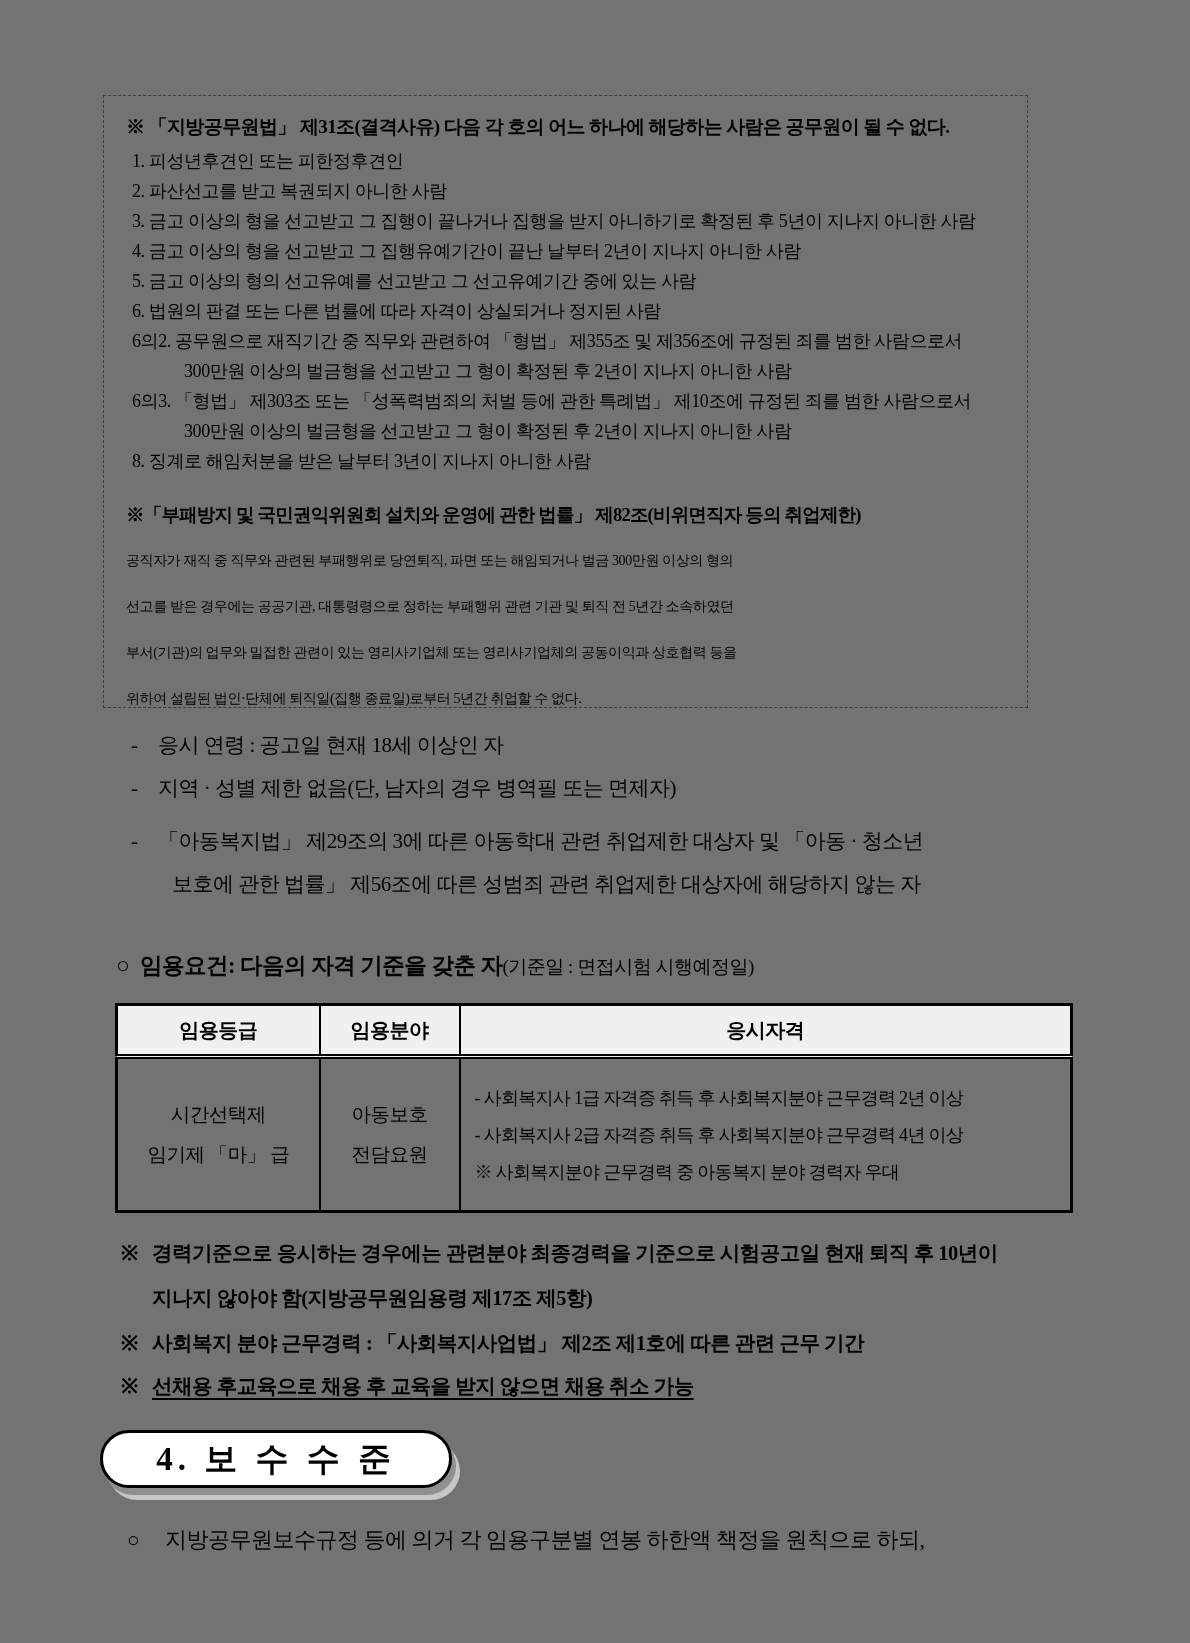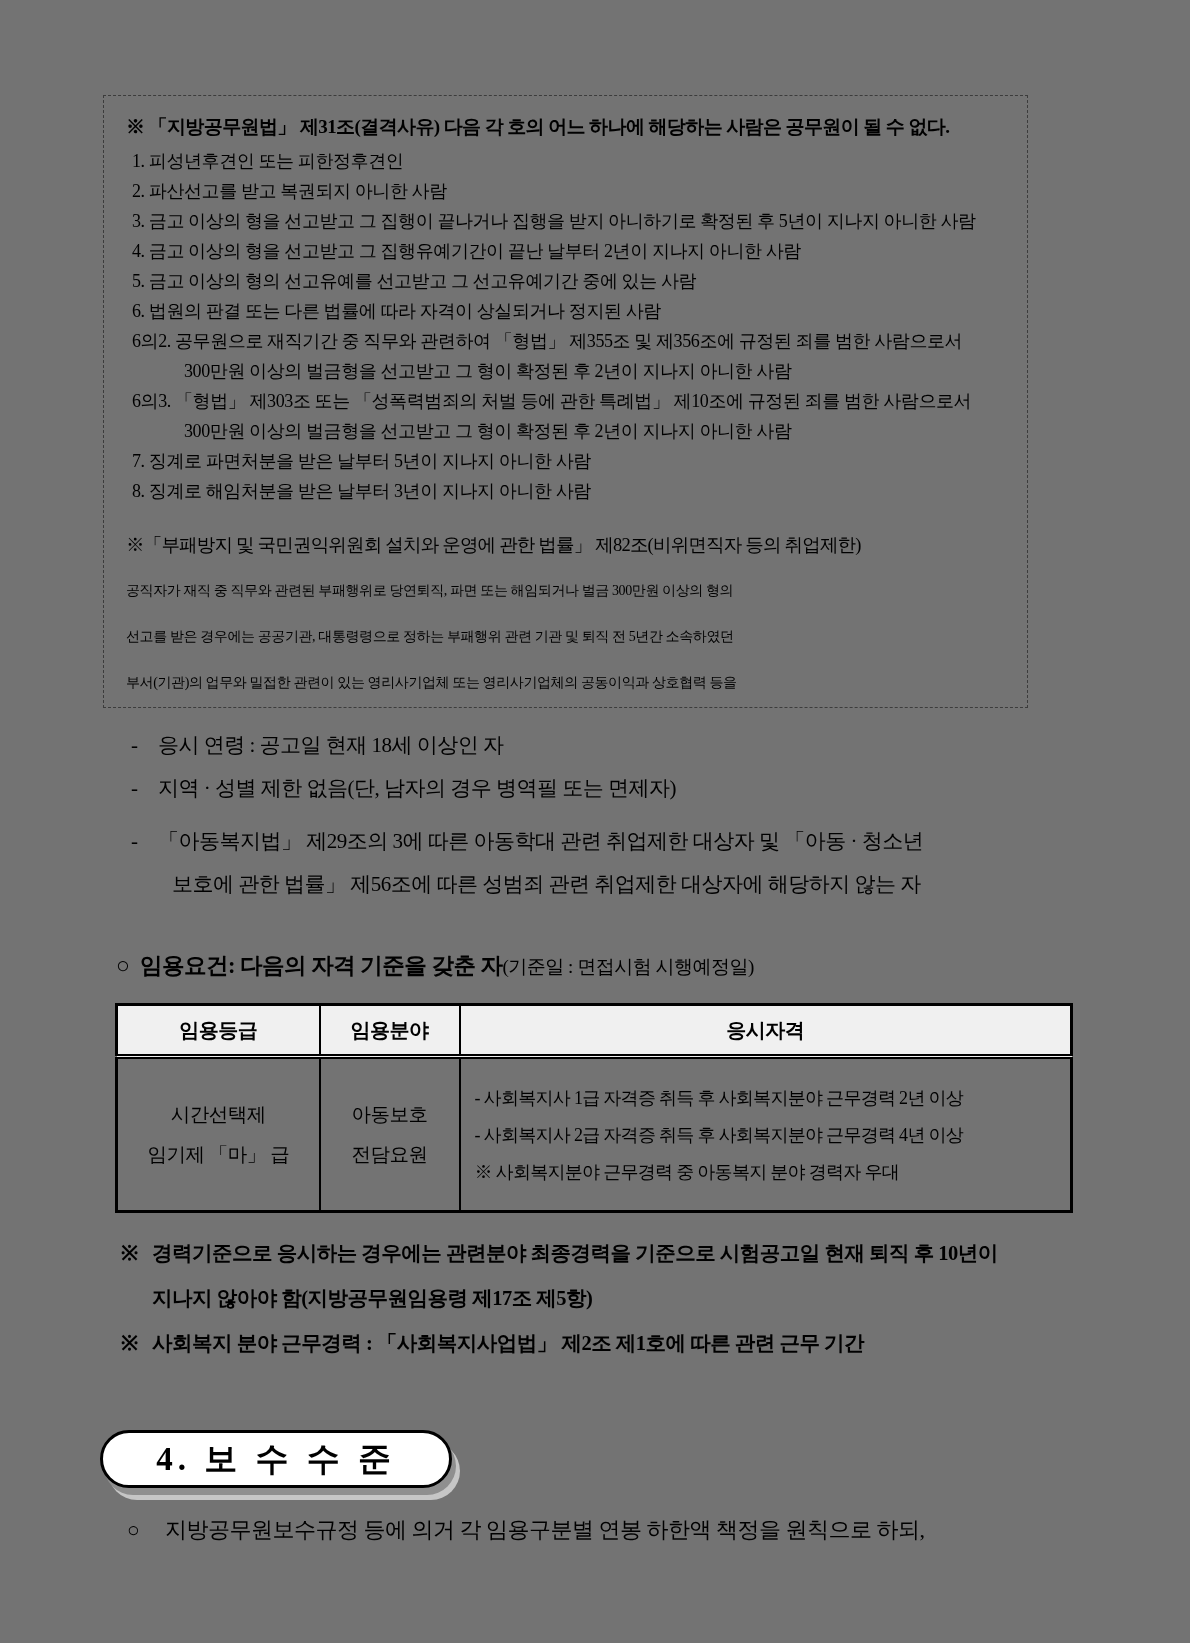--- a/index.html
+++ b/index.html
@@ -9,21 +9,21 @@
   }
   
   .dashed-box{
     position:absolute;left:103px;top:95px;width:925px;height:613px;box-sizing:border-box;
     border:1px dashed #3c3c3c;padding:16px 18px 12px 22px;overflow:hidden;
   }
   .bx-title{font-weight:bold;font-size:19px;line-height:30px;letter-spacing:-0.6px;white-space:nowrap;margin-bottom:4px;}
   .bx-line{font-size:18px;line-height:30px;letter-spacing:-0.4px;white-space:nowrap;padding-left:6px;}
   .bx-line.cont{padding-left:58px;}
   .bx-gap{height:24px;}
-  .bx-title2{font-weight:normal;font-size:18.5px;line-height:30px;letter-spacing:-0.8px;white-space:nowrap;}
+  .bx-title2{font-weight:bold;font-size:18.5px;line-height:30px;letter-spacing:-0.8px;white-space:nowrap;}
   .bx-para{font-size:14px;line-height:31px;letter-spacing:-0.4px;white-space:nowrap;margin-top:15px;}
   
   .bullets{position:absolute;left:131px;top:730px;width:1050px;font-size:21px;letter-spacing:-0.5px;}
   .bullet{line-height:30px;white-space:nowrap;}
   .bullet .dash{display:inline-block;width:27px;}
   .b1{margin-bottom:13px;}
   .b2{margin-bottom:23px;}
   .bullet-cont{line-height:30px;white-space:nowrap;padding-left:41px;margin-top:13px;}
   
   .req{position:absolute;left:116px;top:950px;white-space:nowrap;}
@@ -57,42 +57,41 @@
   
   .badge{
     position:absolute;left:100px;top:1430px;width:352px;height:58px;box-sizing:border-box;
     border:3.5px solid #000;border-radius:29px;background:#fff;
     box-shadow:4px 7px 0 #8f8f8f,8px 12px 0 #c6c6c6;
     text-align:center;line-height:52px;font-size:33px;font-weight:bold;letter-spacing:5px;
     white-space:nowrap;overflow:hidden;
   }
   
   .pay{position:absolute;left:127px;top:1518px;width:1050px;font-size:22px;letter-spacing:-0.5px;}
-  .pay-line{line-height:24px;white-space:nowrap;}
+  .pay-line{line-height:44px;white-space:nowrap;}
   .pay-line .pm{display:inline-block;width:38px;font-size:21px;}
   .pay-cont{line-height:32px;white-space:nowrap;padding-left:38px;margin-top:15px;}
 </style>
 </head>
 <body>
 
 <div class="page">
 
   <div class="dashed-box">
     <div class="bx-title">※ 「지방공무원법」  제31조(결격사유) 다음 각 호의 어느 하나에 해당하는 사람은 공무원이 될 수 없다.</div>
     <div class="bx-line">1. 피성년후견인 또는 피한정후견인</div>
     <div class="bx-line">2. 파산선고를 받고 복권되지 아니한 사람</div>
     <div class="bx-line">3. 금고 이상의 형을 선고받고 그 집행이 끝나거나 집행을 받지 아니하기로 확정된 후 5년이 지나지 아니한 사람</div>
     <div class="bx-line">4. 금고 이상의 형을 선고받고 그 집행유예기간이 끝난 날부터 2년이 지나지 아니한 사람</div>
     <div class="bx-line">5. 금고 이상의 형의 선고유예를 선고받고 그 선고유예기간 중에 있는 사람</div>
     <div class="bx-line">6. 법원의 판결 또는 다른 법률에 따라 자격이 상실되거나 정지된 사람</div>
     <div class="bx-line">6의2. 공무원으로 재직기간 중 직무와 관련하여 「형법」 제355조 및 제356조에 규정된 죄를 범한 사람으로서</div>
     <div class="bx-line cont">300만원 이상의 벌금형을 선고받고 그 형이 확정된 후 2년이 지나지 아니한 사람</div>
     <div class="bx-line">6의3. 「형법」  제303조 또는 「성폭력범죄의 처벌 등에 관한 특례법」  제10조에 규정된 죄를 범한 사람으로서</div>
     <div class="bx-line cont">300만원 이상의 벌금형을 선고받고 그 형이 확정된 후 2년이 지나지 아니한 사람</div>
-    <div class="bx-line">7. 징계로 파면처분을 받은 날부터 5년이 지나지 아니한 사람</div>
     <div class="bx-line">8. 징계로 해임처분을 받은 날부터 3년이 지나지 아니한 사람</div>
     <div class="bx-gap"></div>
     <div class="bx-title2">※「부패방지 및 국민권익위원회 설치와 운영에 관한 법률」 제82조(비위면직자 등의 취업제한)</div>
     <div class="bx-para">공직자가 재직 중 직무와 관련된 부패행위로 당연퇴직, 파면 또는 해임되거나 벌금 300만원 이상의 형의</div>
     <div class="bx-para">선고를 받은 경우에는 공공기관, 대통령령으로 정하는 부패행위 관련 기관 및 퇴직 전 5년간 소속하였던</div>
     <div class="bx-para">부서(기관)의 업무와 밀접한 관련이 있는 영리사기업체 또는 영리사기업체의 공동이익과 상호협력 등을</div>
     <div class="bx-para">위하여 설립된 법인·단체에 퇴직일(집행 종료일)로부터 5년간 취업할 수 없다.</div>
   </div>
 
   <div class="bullets">
@@ -140,20 +139,23 @@
   </table>
 
   <div class="notes">
     <div class="note">
       <span class="nm">※</span><span>경력기준으로 응시하는 경우에는 관련분야 최종경력을 기준으로 시험공고일 현재 퇴직 후 10년이</span>
     </div>
     <div class="note-cont">지나지 않아야 함(지방공무원임용령 제17조 제5항)</div>
     <div class="note gap14">
       <span class="nm">※</span><span>사회복지 분야 근무경력 : 「사회복지사업법」 제2조 제1호에 따른 관련 근무 기간</span>
     </div>
+    <div class="note gap12">
+      <span class="nm">※</span><span class="ul">선채용 후교육으로 채용 후 교육을 받지 않으면 채용 취소 가능</span>
+    </div>
   </div>
 
   <div class="badge">
     <span>4. 보 수 수 준</span>
   </div>
 
   <div class="pay">
     <div class="pay-line">
       <span class="pm">○</span><span>지방공무원보수규정 등에 의거 각 임용구분별 연봉 하한액 책정을 원칙으로 하되,</span>
     </div>

